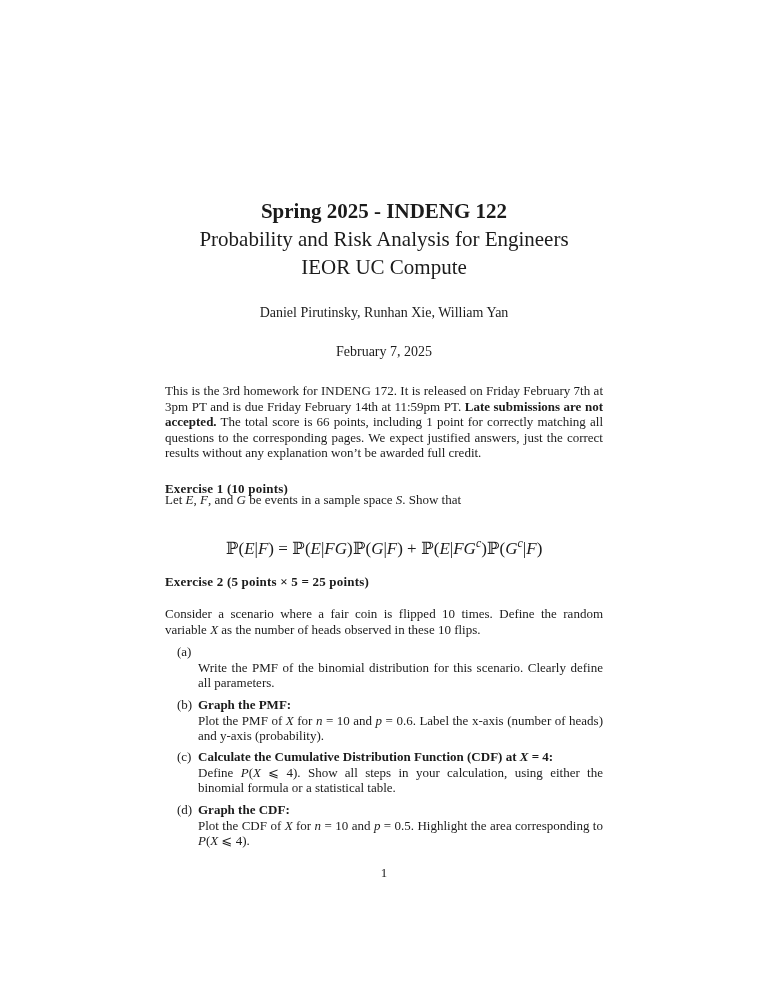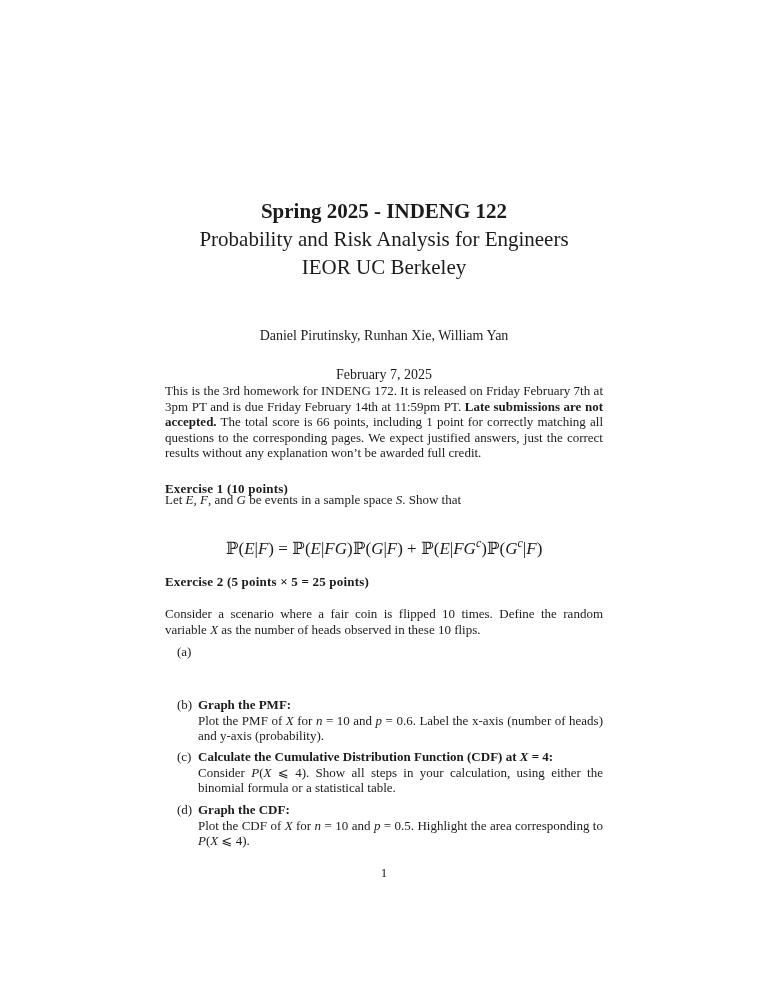--- a/index.html
+++ b/index.html
@@ -19,21 +19,21 @@
   .content {
     position: absolute;
     left: 165px;
     top: 0;
     width: 438px;
   }
   .block { position: absolute; left: 0; width: 438px; }
 
   .title-block { text-align: center; line-height: 28px; font-size: 21px; }
   .title-line1 { font-weight: bold; }
-  .center-line { text-align: center; font-size: 14px; margin-top: 23px; }
+  .center-line { text-align: center; font-size: 14px; }
 
   .body-text {
     font-size: 13px;
     line-height: 15.6px;
     text-align: justify;
   }
   .section-heading {
     font-size: 13px;
     font-weight: bold;
     letter-spacing: 0.2px;
@@ -65,21 +65,21 @@
 </style>
 </head>
 <body>
 
 <div class="page">
   <div class="content">
 
     <div class="block title-block" style="top:197px">
       <div class="title-line1">Spring 2025 - INDENG 122</div>
       <div>Probability and Risk Analysis for Engineers</div>
-      <div>IEOR UC Berkeley</div>
+      <div>IEOR UC Compute</div>
     </div>
 
     <div class="block center-line" style="top:305px">Daniel Pirutinsky, Runhan Xie, William Yan</div>
 
     <div class="block center-line" style="top:344px">February 7, 2025</div>
 
     <div class="block body-text" style="top:383px"><span class="pt-up">This is the 3rd homework for INDENG 172. It is released on Friday February 7th at 3pm PT and is due Friday February 14th at 11:59pm PT. </span><span class="pt-b">Late submissions are not accepted.</span><span class="pt-up"> The total score is 66 points, including 1 point for correctly matching all questions to the corresponding pages. We expect justified answers, just the correct results without any explanation won’t be awarded full credit.</span></div>
 
     <div class="block section-heading" style="top:481px">Exercise 1 (10 points)</div>
 
@@ -88,36 +88,37 @@
     <div class="block formula-line" style="top:538px"><span class="pt-up">ℙ(</span><span class="pt-var">E</span><span class="pt-up">|</span><span class="pt-var">F</span><span class="pt-up">) = ℙ(</span><span class="pt-var">E</span><span class="pt-up">|</span><span class="pt-var">FG</span><span class="pt-up">)ℙ(</span><span class="pt-var">G</span><span class="pt-up">|</span><span class="pt-var">F</span><span class="pt-up">) + ℙ(</span><span class="pt-var">E</span><span class="pt-up">|</span><span class="pt-var">FG</span><sup class="pt-sup">c</sup><span class="pt-up">)ℙ(</span><span class="pt-var">G</span><sup class="pt-sup">c</sup><span class="pt-up">|</span><span class="pt-var">F</span><span class="pt-up">)</span></div>
 
     <div class="block section-heading" style="top:574px"><span class="pt-b">Exercise 2 (5 points </span><span class="pt-up">× </span><span class="pt-b">5 = 25 points)</span></div>
 
     <div class="block body-text" style="top:606px"><span class="pt-up">Consider a scenario where a fair coin is flipped 10 times. Define the random variable </span><span class="pt-var">X</span><span class="pt-up"> as the number of heads observed in these 10 flips.</span></div>
 
     <div class="ex-item body-text" style="top:644px">
       <span class="item-label">(a)</span>
       <div class="item-text">
         <br>
+        <span><span class="pt-up">Write the PMF of the binomial distribution for this scenario. Clearly define all parameters.</span></span>
       </div>
     </div>
 
     <div class="ex-item body-text" style="top:697px">
       <span class="item-label">(b)</span>
       <div class="item-text">
         <span class="item-title"><span class="pt-b">Graph the PMF:</span></span><br>
         <span><span class="pt-up">Plot the PMF of </span><span class="pt-var">X</span><span class="pt-up"> for </span><span class="pt-var">n</span><span class="pt-up"> = 10 and </span><span class="pt-var">p</span><span class="pt-up"> = 0.6. Label the x-axis (number of heads) and y-axis (probability).</span></span>
       </div>
     </div>
 
     <div class="ex-item body-text" style="top:749px">
       <span class="item-label">(c)</span>
       <div class="item-text">
         <span class="item-title"><span class="pt-b">Calculate the Cumulative Distribution Function (CDF) at </span><span class="pt-var">X</span><span class="pt-up"> = 4</span><span class="pt-b">:</span></span><br>
-        <span><span class="pt-up">Consider </span><span class="pt-var">P</span><span class="pt-up">(</span><span class="pt-var">X</span><span class="pt-up"> ⩽ 4). Show all steps in your calculation, using either the binomial formula or a statistical table.</span></span>
+        <span><span class="pt-up">Define </span><span class="pt-var">P</span><span class="pt-up">(</span><span class="pt-var">X</span><span class="pt-up"> ⩽ 4). Show all steps in your calculation, using either the binomial formula or a statistical table.</span></span>
       </div>
     </div>
 
     <div class="ex-item body-text" style="top:802px">
       <span class="item-label">(d)</span>
       <div class="item-text">
         <span class="item-title"><span class="pt-b">Graph the CDF:</span></span><br>
         <span><span class="pt-up">Plot the CDF of </span><span class="pt-var">X</span><span class="pt-up"> for </span><span class="pt-var">n</span><span class="pt-up"> = 10 and </span><span class="pt-var">p</span><span class="pt-up"> = 0.5. Highlight the area corresponding to </span><span class="pt-var">P</span><span class="pt-up">(</span><span class="pt-var">X</span><span class="pt-up"> ⩽ 4).</span></span>
       </div>
     </div>

